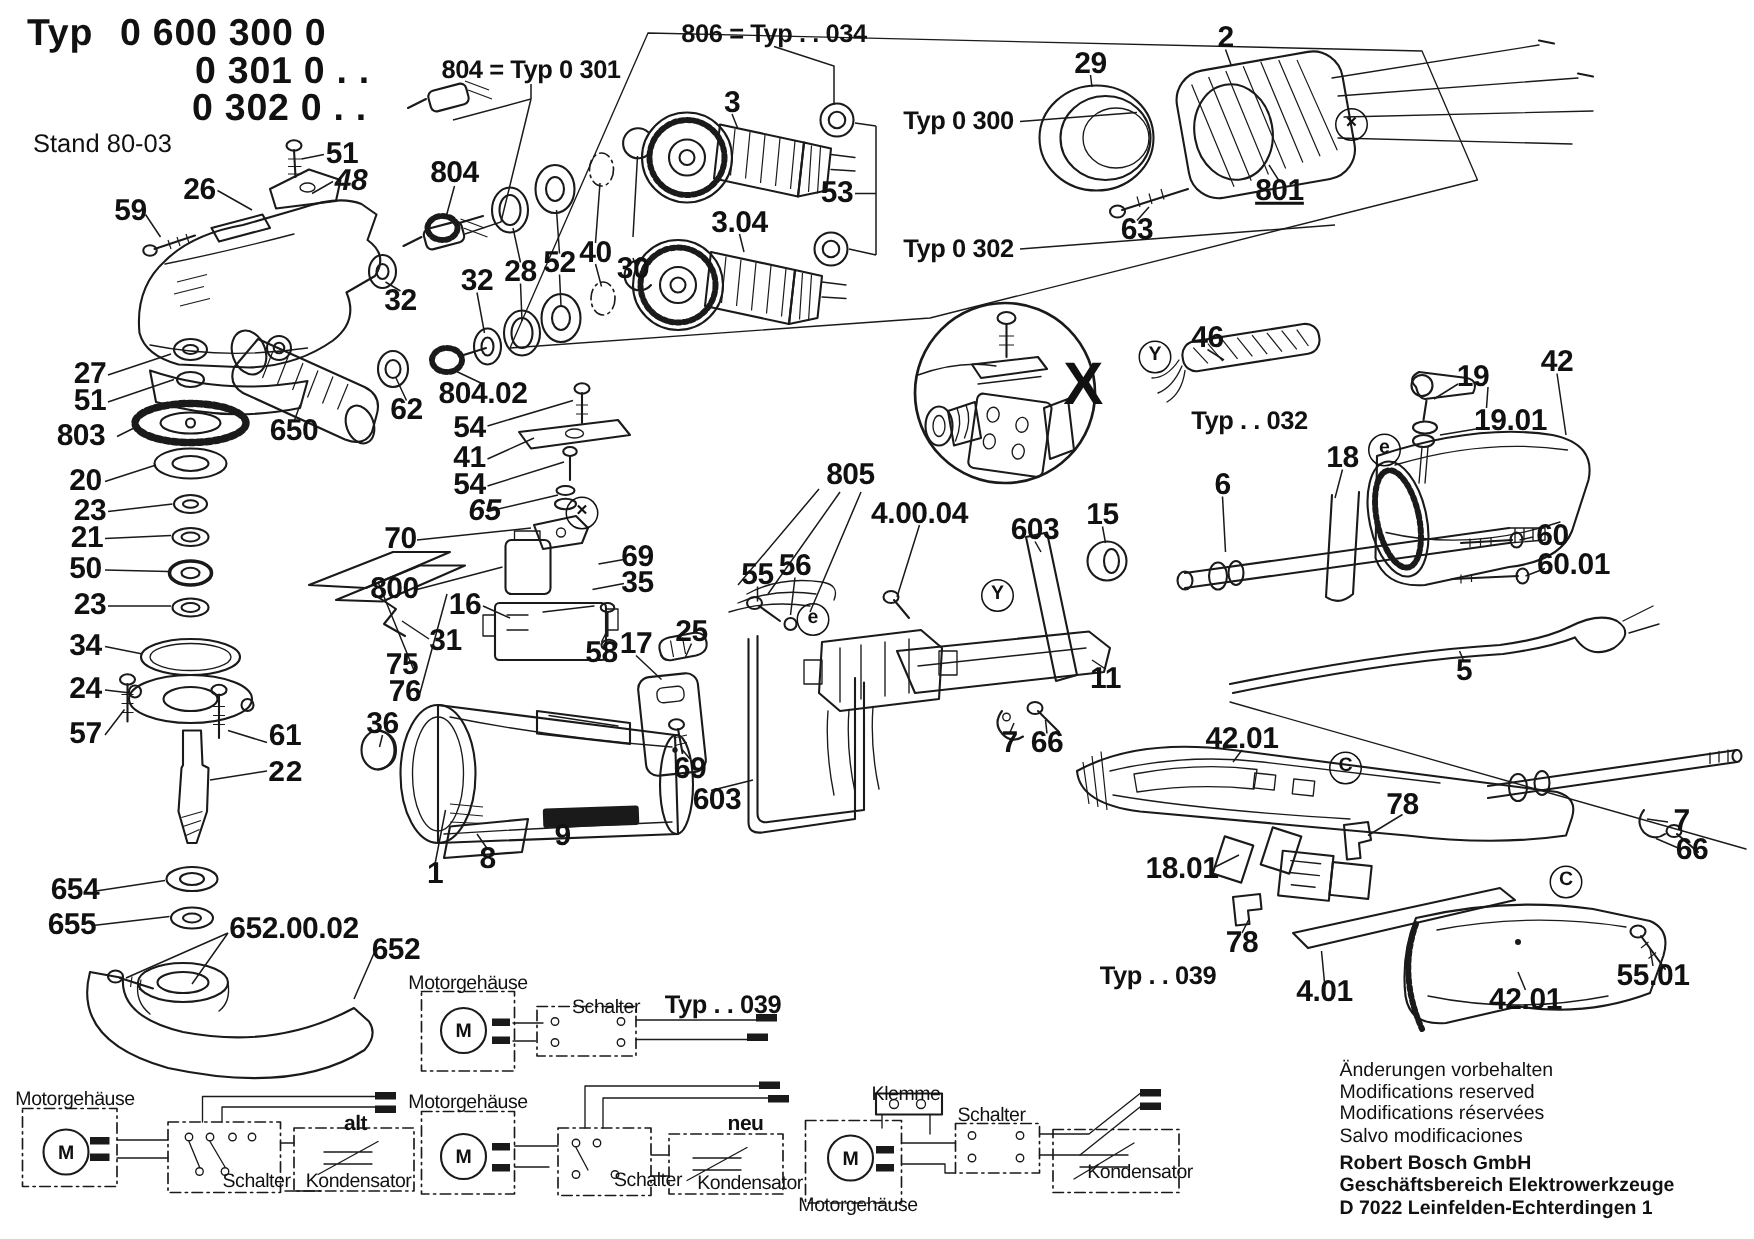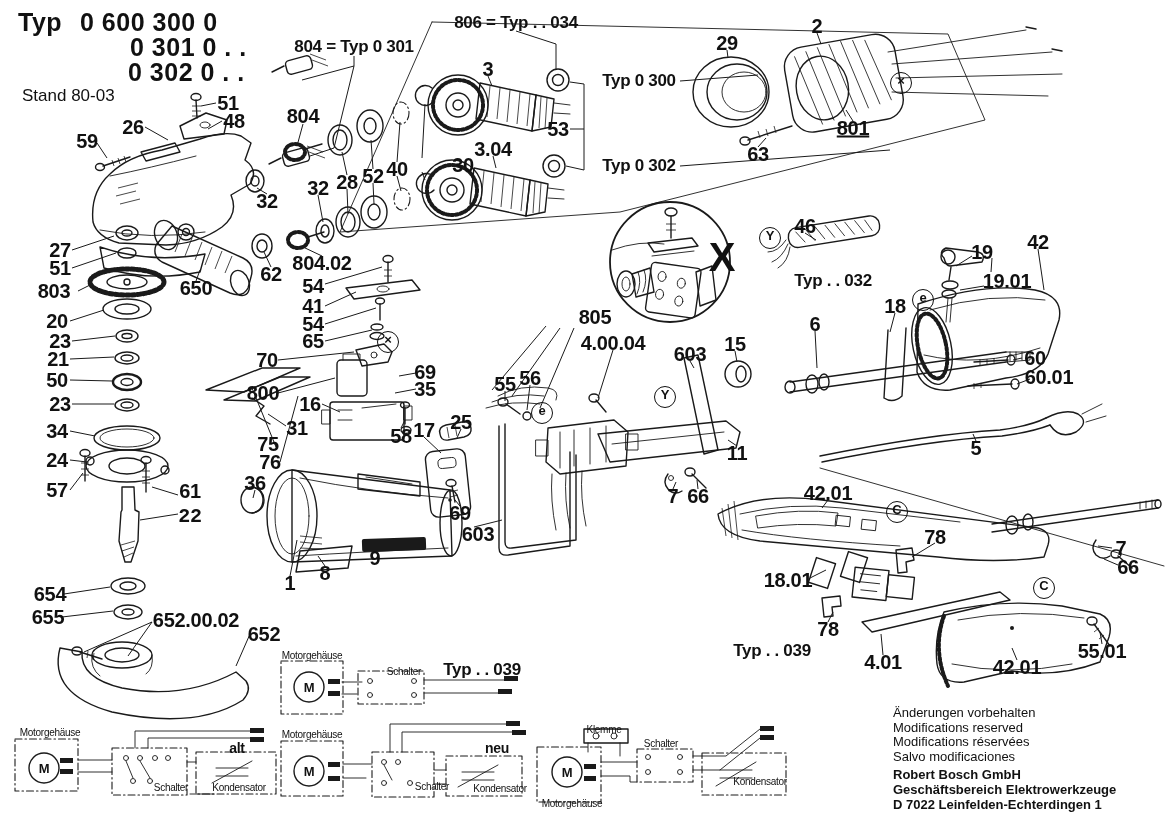--- a/index.html
+++ b/index.html
@@ -16,21 +16,21 @@
   svg .sw15{stroke-width:1.8}
   svg .d{stroke-dasharray:7 3 1.5 3;stroke-width:1.1}
   svg .ldr{fill:none;stroke:#1a1a1a;stroke-width:1}
   .layer{position:absolute;inset:0}
   .lbl{position:absolute;transform:translate(-50%,-50%);font-weight:700;font-size:20px;
        color:#111;white-space:nowrap;letter-spacing:-0.3px}
   .hd{font-size:17px}
   .circ{width:20px;height:20px;border:1.8px solid #111;border-radius:50%;
         font-size:13px;line-height:16px;text-align:center;display:block;letter-spacing:0}
   .bigx{font-size:40px}
-  .sc{font-size:10px;font-weight:400}
+  .sc{font-size:13px;font-weight:400}
   .scb{font-size:14px;font-weight:700}
   .m{font-size:13px}
   .hdrblk span{position:absolute;white-space:nowrap}
   .h-typ,.h-m{font-weight:700;font-size:25px;letter-spacing:0.5px}
   .h-stand{font-size:17px}
   .ftrblk{position:absolute;left:893px;top:706px;font-size:13px;line-height:14.6px}
   .ftrblk .co{font-weight:700}
   .ftrblk .gap{height:4px}
 </style>
 </head>
@@ -469,21 +469,21 @@
   <div class="hdrblk">
     <span class="h-typ" style="left:18px;top:8px">Typ</span>
     <span class="h-m" style="left:80px;top:8px">0 600 300 0</span>
     <span class="h-m" style="left:130px;top:33px">0 301 0 . .</span>
     <span class="h-m" style="left:128px;top:58px">0 302 0 . .</span>
     <span class="h-stand" style="left:22px;top:86px">Stand 80-03</span>
   </div>
 
   <div class="layer" id="label-layer">
       <div class="lbl" style="left: 228px; top: 103px;">51</div>
-      <div class="lbl" style="left: 234px; top: 121px;">48</div>
+      <div class="lbl" style="left: 234px; top: 121px; font-style: italic;">48</div>
       <div class="lbl" style="left: 133px; top: 127px;">26</div>
       <div class="lbl" style="left: 87px; top: 141px;">59</div>
       <div class="lbl" style="left: 60px; top: 250px;">27</div>
       <div class="lbl" style="left: 60px; top: 268px;">51</div>
       <div class="lbl" style="left: 54px; top: 291px;">803</div>
       <div class="lbl" style="left: 196px; top: 288px;">650</div>
       <div class="lbl" style="left: 57px; top: 321px;">20</div>
       <div class="lbl" style="left: 60px; top: 341px;">23</div>
       <div class="lbl" style="left: 58px; top: 359px;">21</div>
       <div class="lbl" style="left: 57px; top: 380px;">50</div>
@@ -505,38 +505,38 @@
       <div class="lbl" style="left: 375px; top: 558px;">9</div>
       <div class="lbl" style="left: 460px; top: 513px;">69</div>
       <div class="lbl" style="left: 478px; top: 534px;">603</div>
       <div class="lbl" style="left: 401px; top: 436px;">58</div>
       <div class="lbl" style="left: 424px; top: 430px;">17</div>
       <div class="lbl" style="left: 461px; top: 422px;">25</div>
       <div class="lbl" style="left: 425px; top: 372px;">69</div>
       <div class="lbl" style="left: 425px; top: 389px;">35</div>
       <div class="lbl" style="left: 505px; top: 384px;">55</div>
       <div class="lbl" style="left: 530px; top: 378px;">56</div>
-      <div class="lbl" style="left: 567px; top: 317px; margin-left: 28px;">805</div>
+      <div class="lbl" style="left: 567px; top: 317px;">805</div>
       <div class="lbl" style="left: 613px; top: 343px;">4.00.04</div>
       <div class="lbl" style="left: 313px; top: 286px;">54</div>
       <div class="lbl" style="left: 313px; top: 306px;">41</div>
       <div class="lbl" style="left: 313px; top: 324px;">54</div>
-      <div class="lbl" style="left: 313px; top: 341px;">65</div>
+      <div class="lbl" style="left: 323px; top: 341px; font-style: italic;">65</div>
       <div class="lbl" style="left: 267px; top: 360px;">70</div>
       <div class="lbl" style="left: 263px; top: 393px;">800</div>
       <div class="lbl" style="left: 310px; top: 404px;">16</div>
       <div class="lbl" style="left: 297px; top: 428px;">31</div>
       <div class="lbl" style="left: 271px; top: 274px;">62</div>
       <div class="lbl" style="left: 322px; top: 263px;">804.02</div>
       <div class="lbl" style="left: 267px; top: 201px;">32</div>
       <div class="lbl" style="left: 318px; top: 188px;">32</div>
       <div class="lbl" style="left: 347px; top: 182px;">28</div>
       <div class="lbl" style="left: 373px; top: 176px;">52</div>
       <div class="lbl" style="left: 397px; top: 169px;">40</div>
-      <div class="lbl" style="left: 422px; top: 165px; margin-left: 41px;">30</div>
+      <div class="lbl" style="left: 422px; top: 180px;">30</div>
       <div class="lbl" style="left: 303px; top: 116px;">804</div>
       <div class="lbl" style="left: 488px; top: 69px;">3</div>
       <div class="lbl" style="left: 493px; top: 149px;">3.04</div>
       <div class="lbl" style="left: 558px; top: 129px;">53</div>
       <div class="lbl" style="left: 727px; top: 43px;">29</div>
       <div class="lbl" style="left: 817px; top: 26px;">2</div>
       <div class="lbl" style="left: 853px; top: 128px; text-decoration: underline;">801</div>
       <div class="lbl" style="left: 758px; top: 154px;">63</div>
       <div class="lbl" style="left: 805px; top: 226px;">46</div>
       <div class="lbl" style="left: 895px; top: 306px;">18</div>

